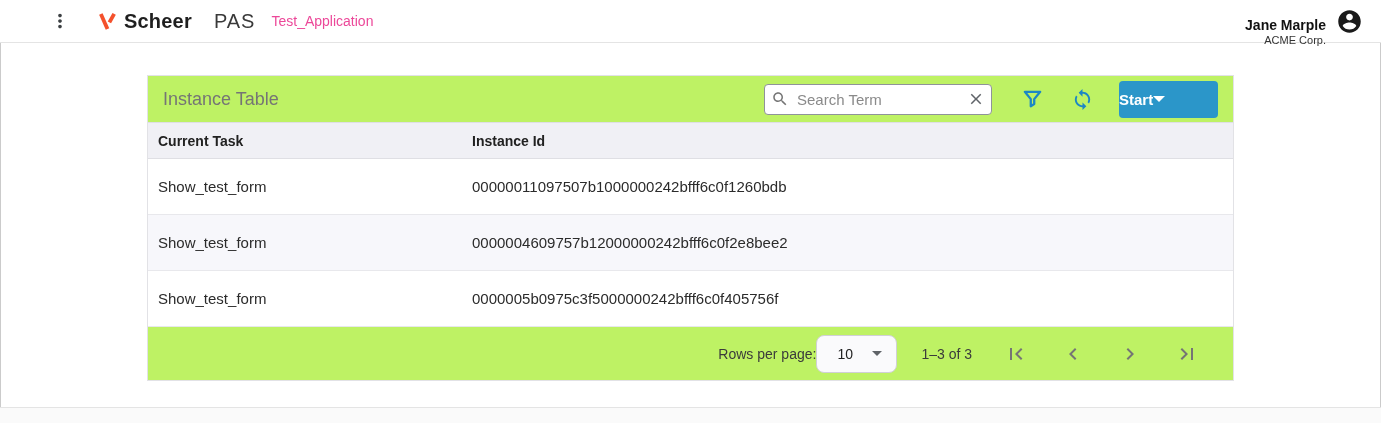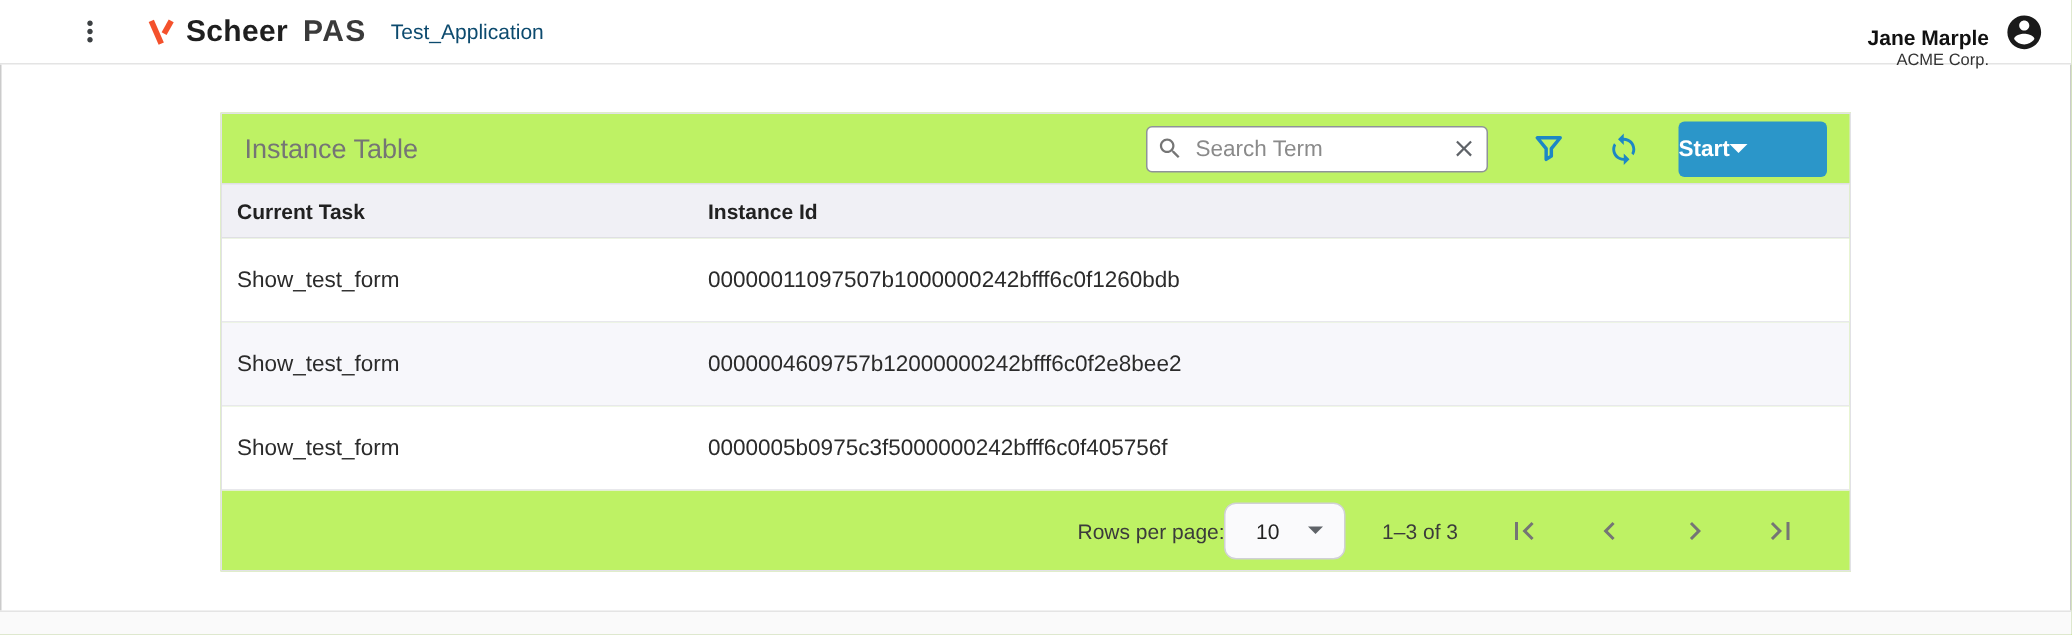--- a/index.html
+++ b/index.html
@@ -15,22 +15,22 @@
   
   .topbar {
     position:absolute; top:0; left:0; right:0; height:43px;
     background:#fff; border-bottom:1px solid #e4e4e4;
     display:flex; align-items:center; padding:0 18px 0 48px;
   }
   .kebab { width:24px; height:24px; display:flex; align-items:center; justify-content:center; cursor:pointer; }
   .brand { display:flex; align-items:flex-end; margin-left:26px; }
   .brand-mark { width:19px; height:19px; margin-right:7px; align-self:center; }
   .brand-scheer { font-size:20px; font-weight:700; color:#1f1f1f; letter-spacing:0.2px; }
-  .brand-pas { font-size:20px; font-weight:700; color:#3a3a3a; margin-left:10px; letter-spacing:1px; }
-  .app-name { font-size:14px; color:#0c4a6e; margin-left:16px; }
+  .brand-pas { font-size:20px; font-weight:400; color:#3a3a3a; margin-left:22px; letter-spacing:1px; }
+  .app-name { font-size:14px; color:#ec4899; margin-left:16px; }
   .topbar-spacer { flex:1; }
   .user-block { text-align:right; margin-right:10px; line-height:1.2;margin-top:22px; }
   .user-name { font-size:14px; font-weight:700; color:#111; }
   .user-org { font-size:11px; color:#333; }
   .avatar { width:27px; height:27px; cursor:pointer; }
 
   
   .card {
     position:absolute; left:147px; top:75px; width:1087px;
     background:#bef264; border:1px solid #e2e2e6;

